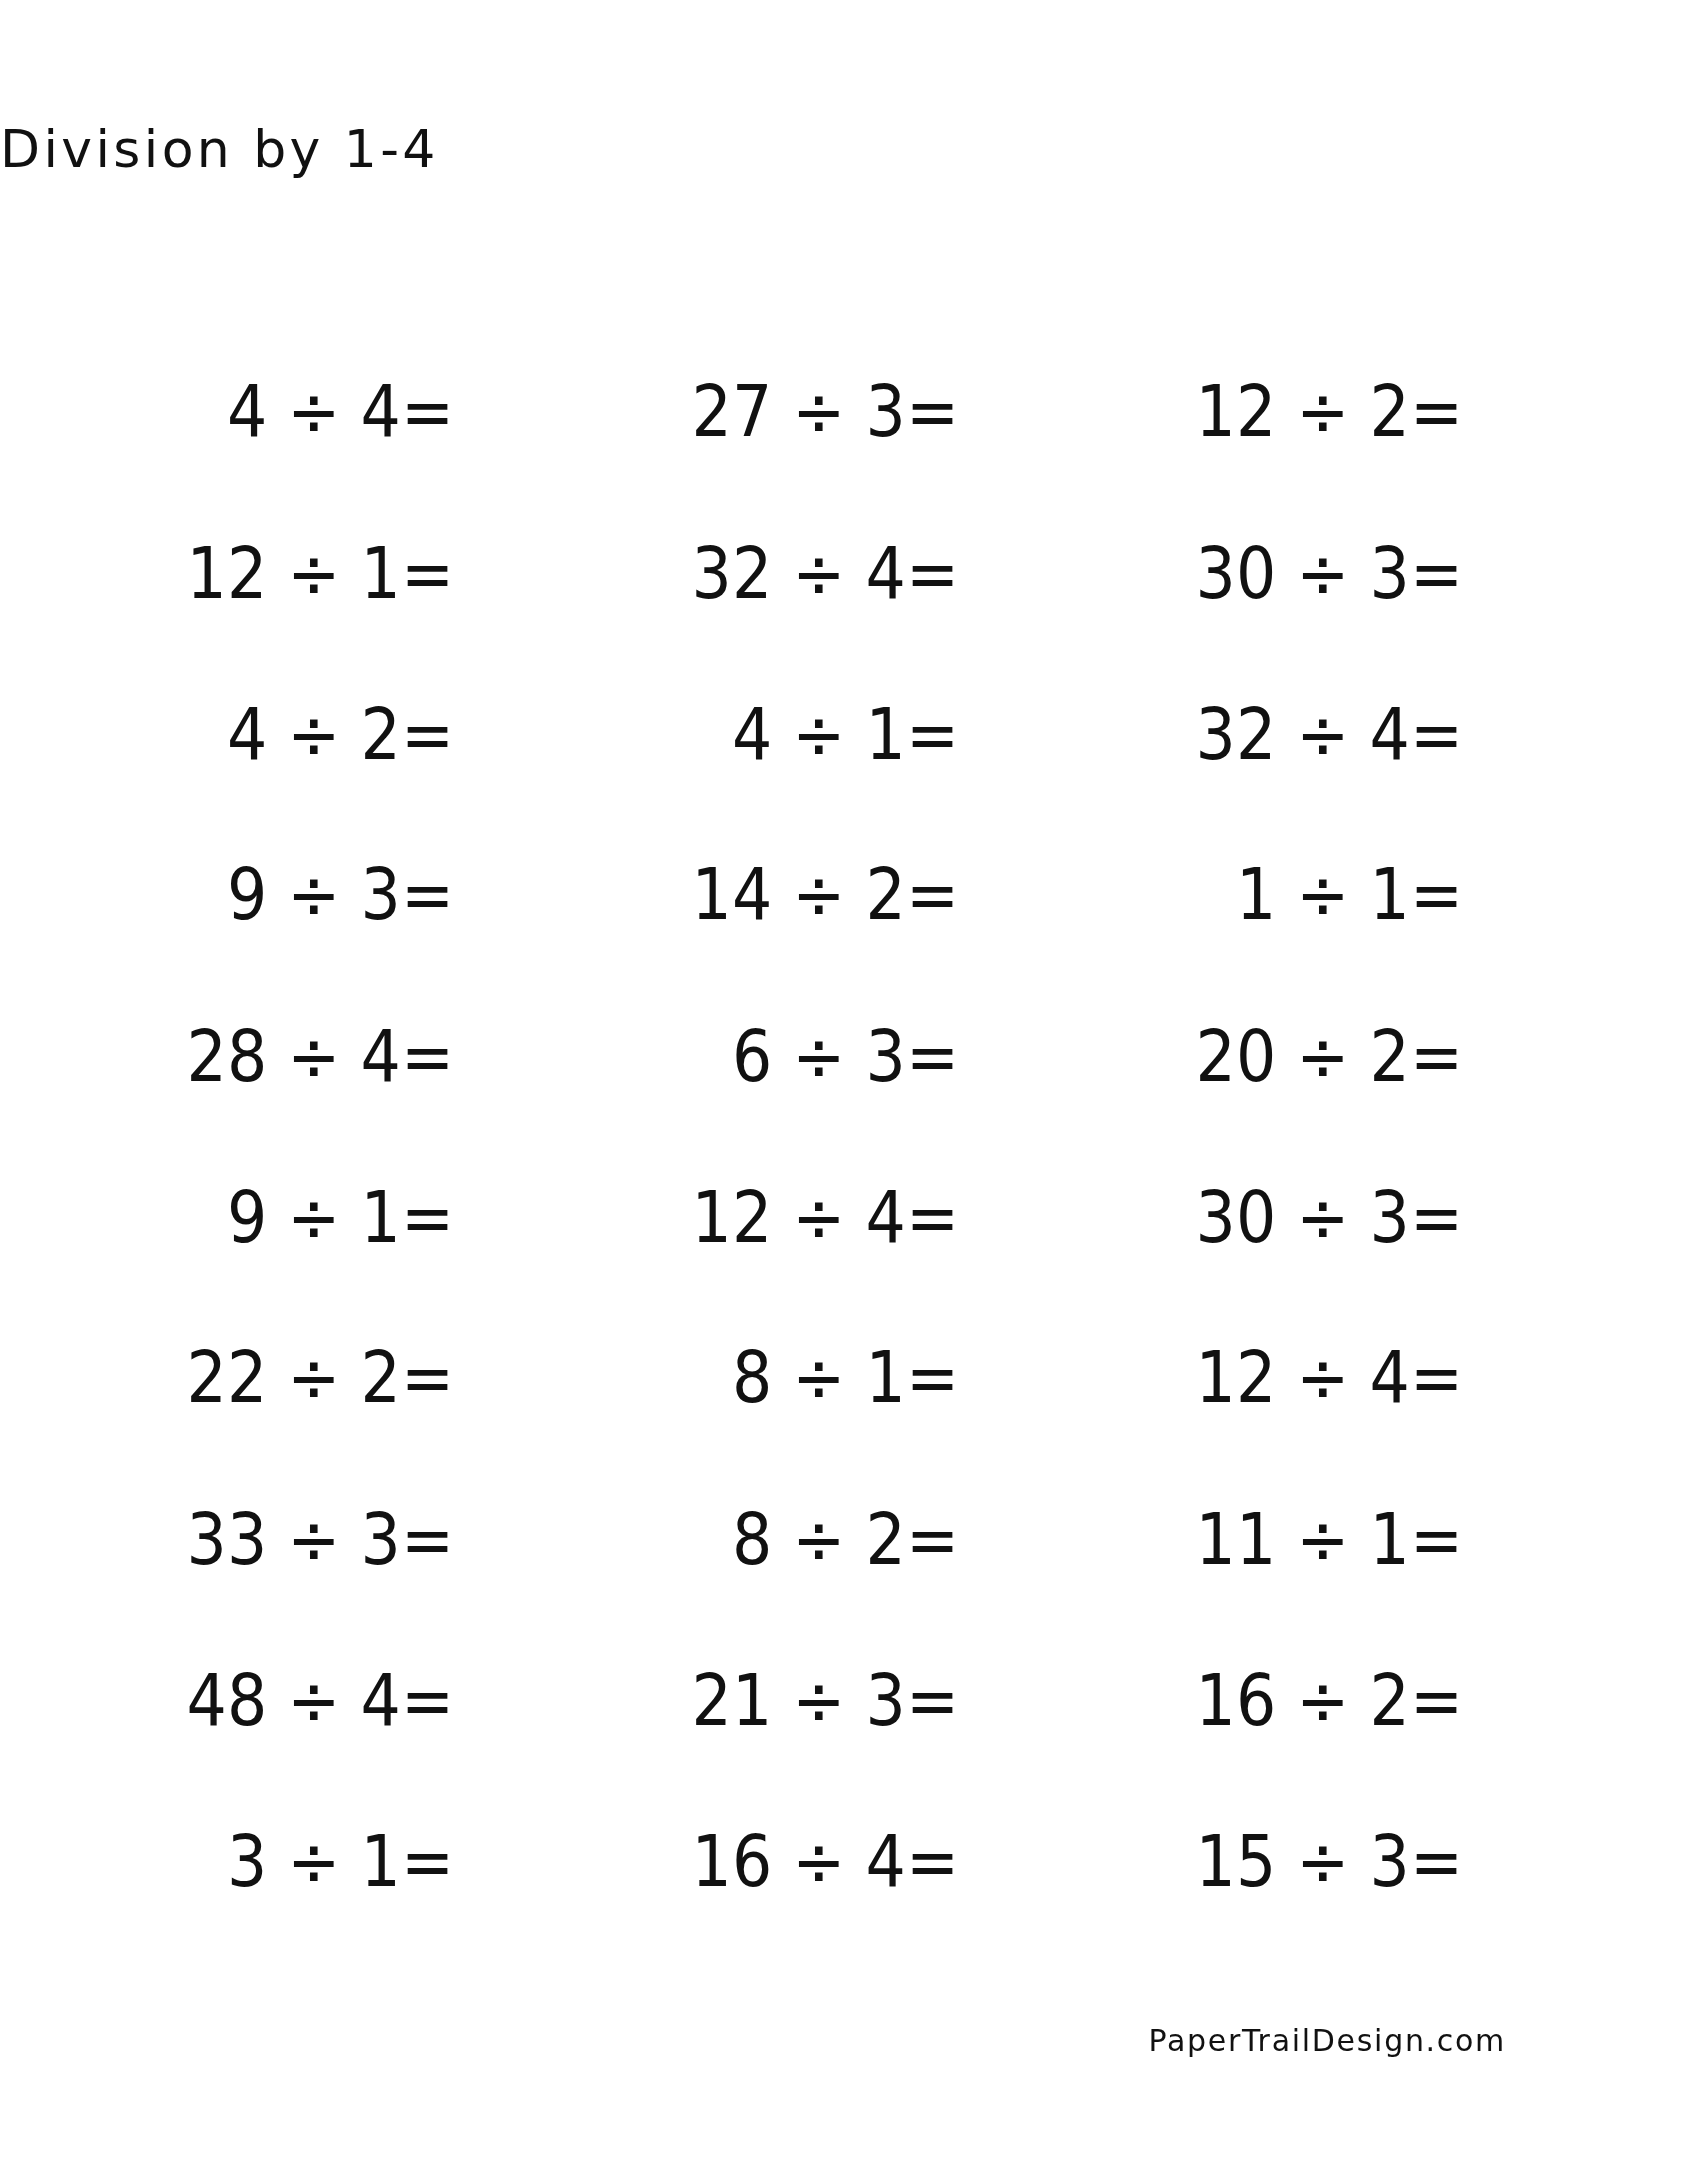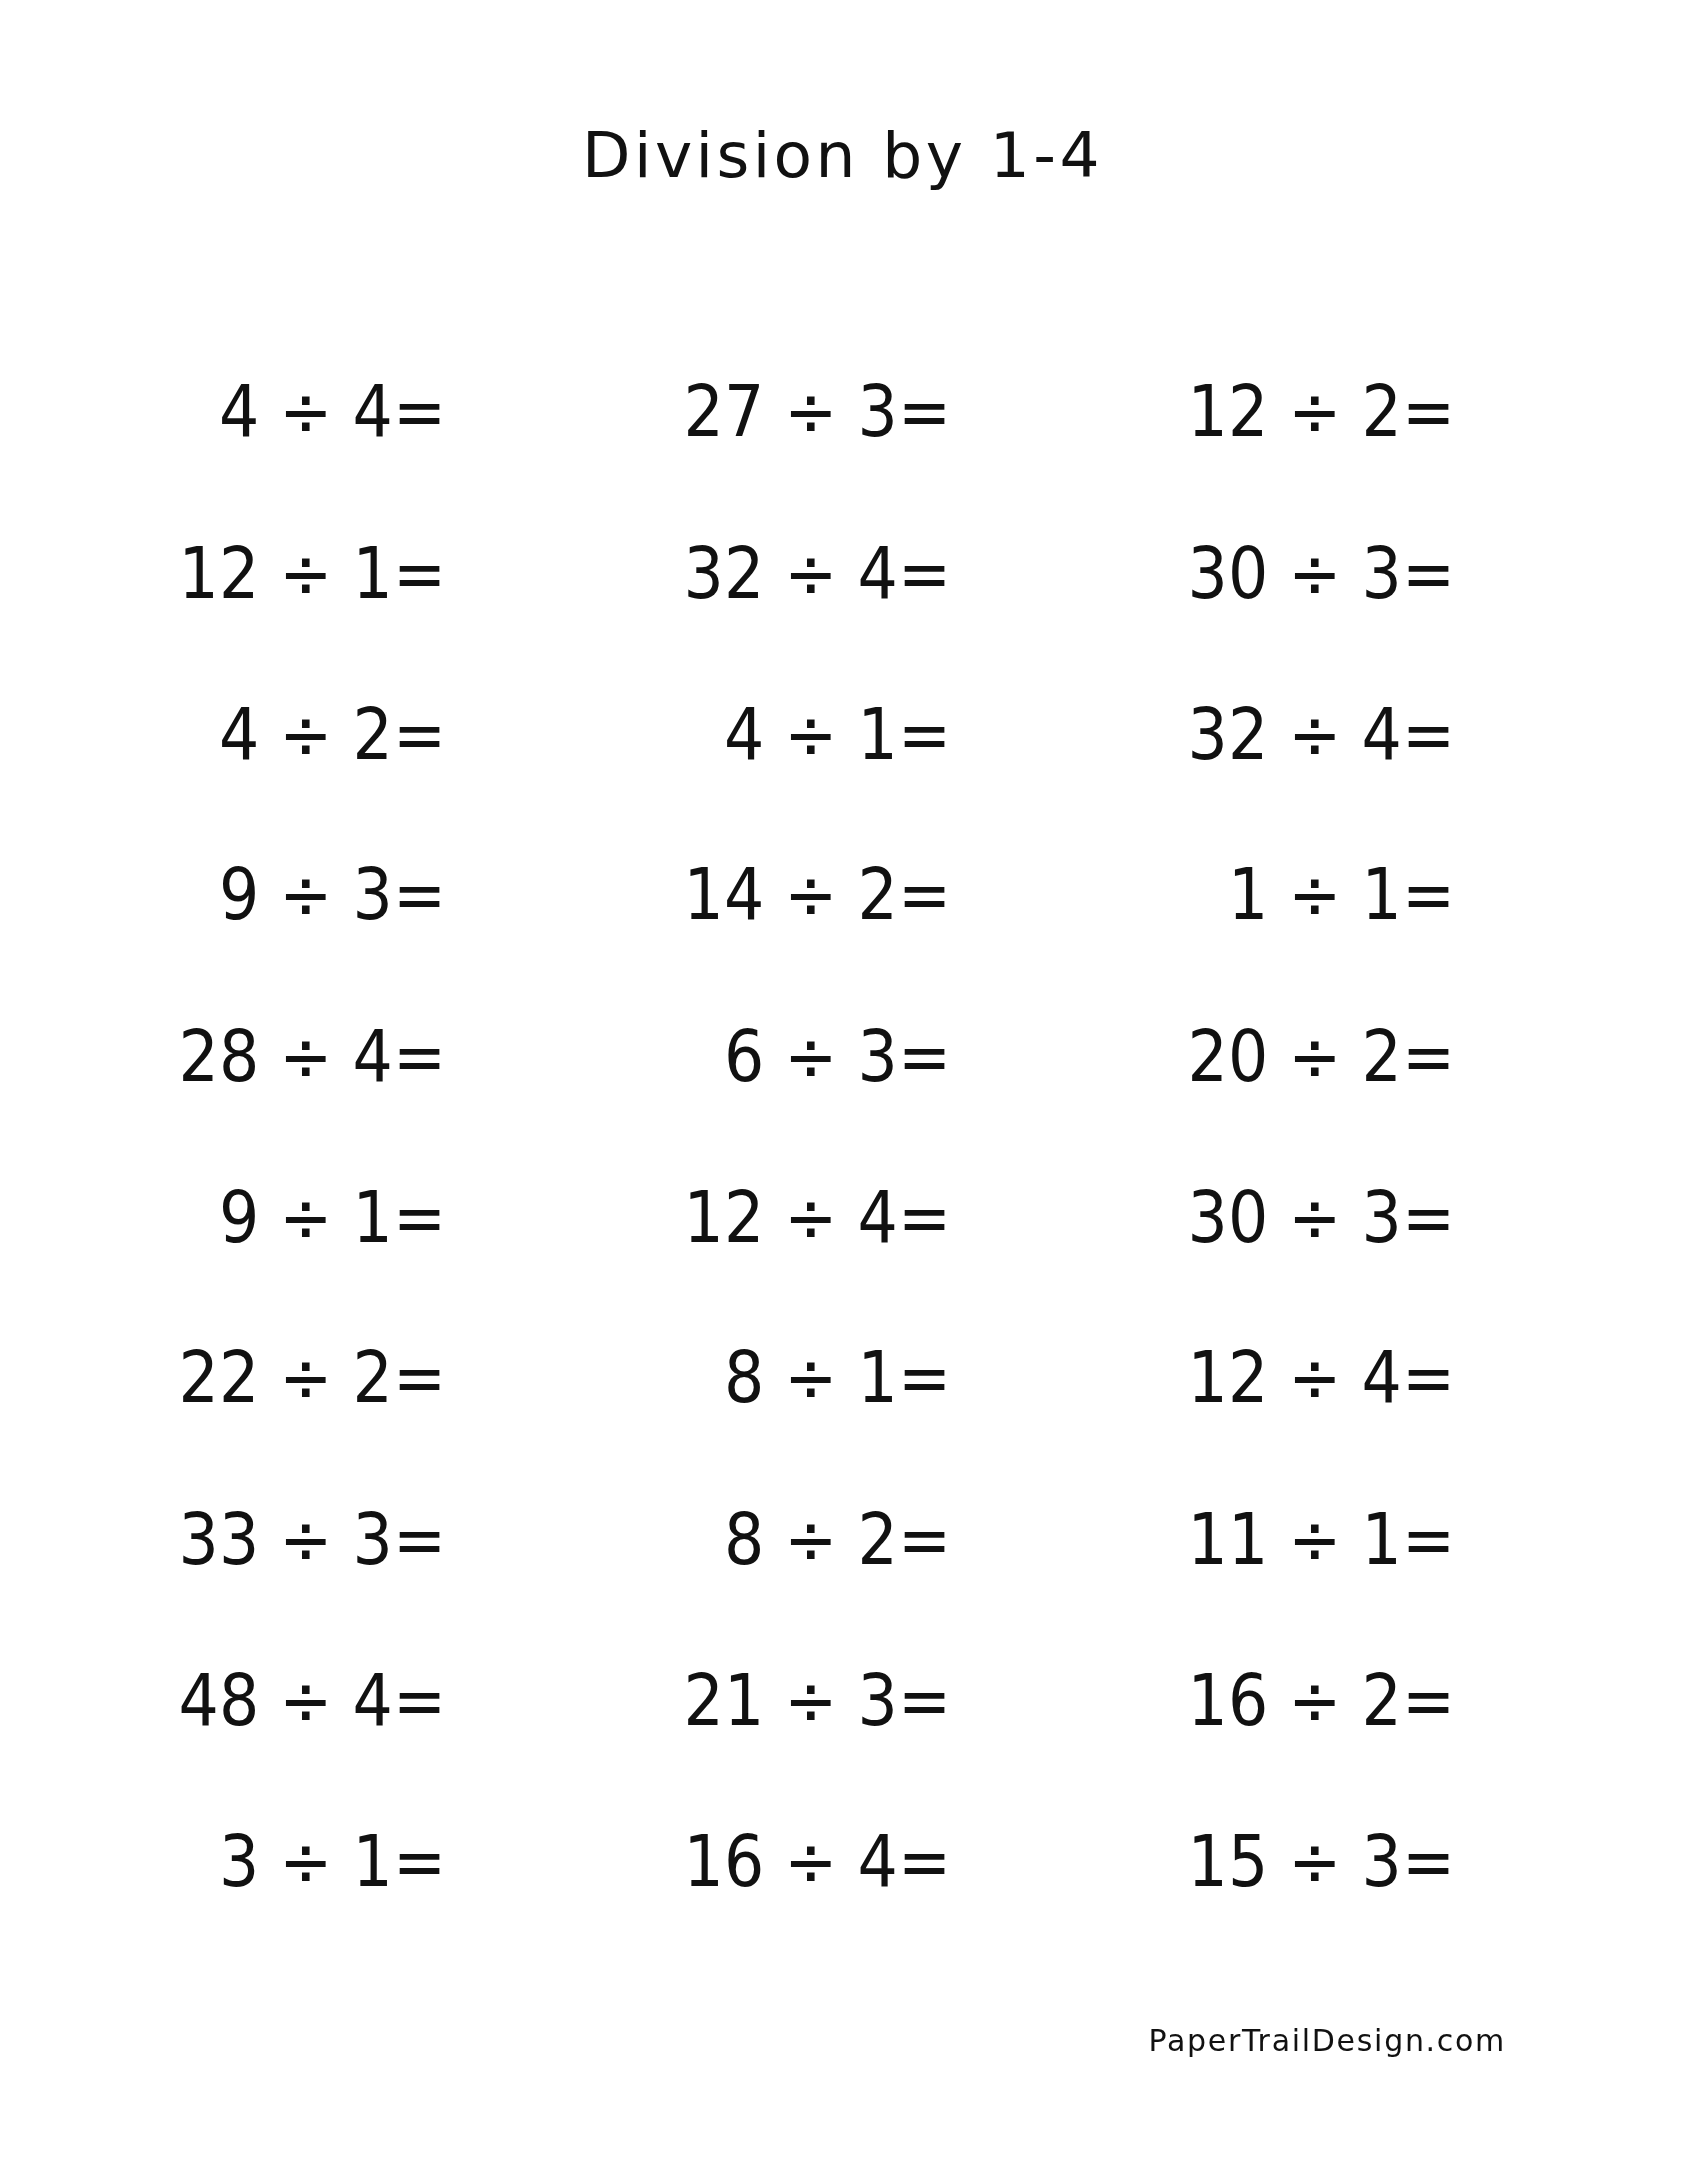--- a/index.html
+++ b/index.html
@@ -13,29 +13,29 @@
     position: relative;
     overflow: hidden;
     color: #111111;
     font-family: "DejaVu Sans", sans-serif;
   }
   .title {
     position: absolute;
     top: 119px;
     left: 0;
     width: 1685px;
-    text-align: center;
-    font-size: 63px;
+    text-align: left;
+    font-size: 52px;
     letter-spacing: 3.4px;
     font-weight: normal;
   }
   .problems {
     position: absolute;
     top: 0;
-    left: 8px;
+    left: 16px;
     width: 1519px;
     height: 2181px;
   }
   .problem {
     position: absolute;
     width: 358px;
     text-align: right;
     font-size: 72px;
     line-height: 85px;
     white-space: pre;

